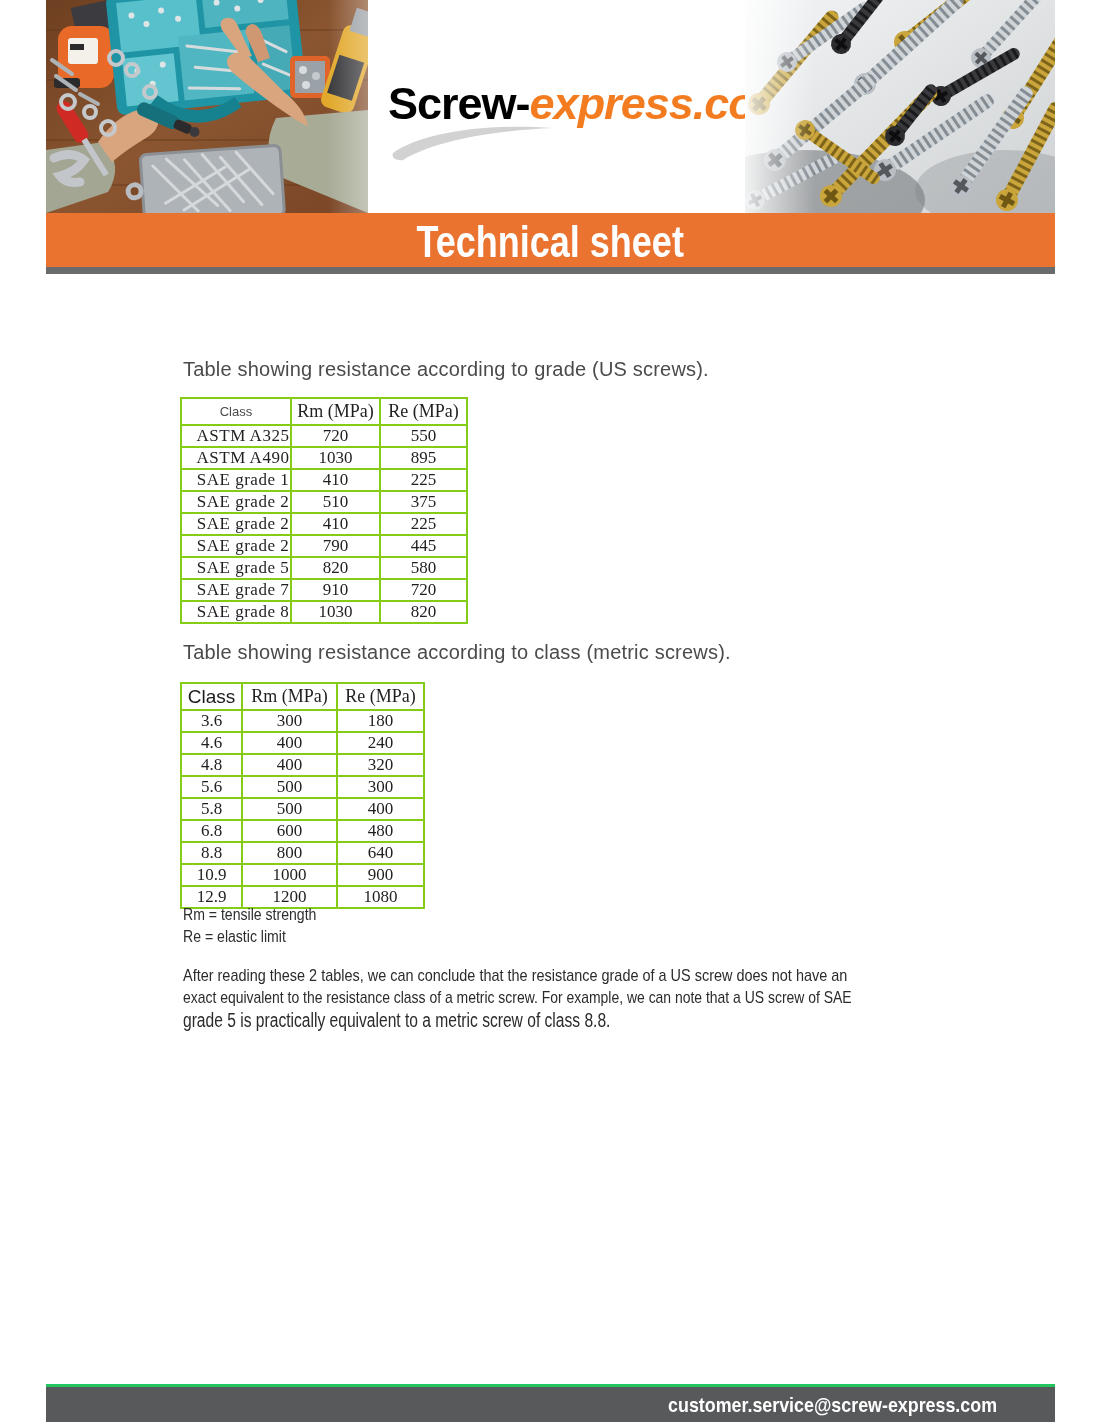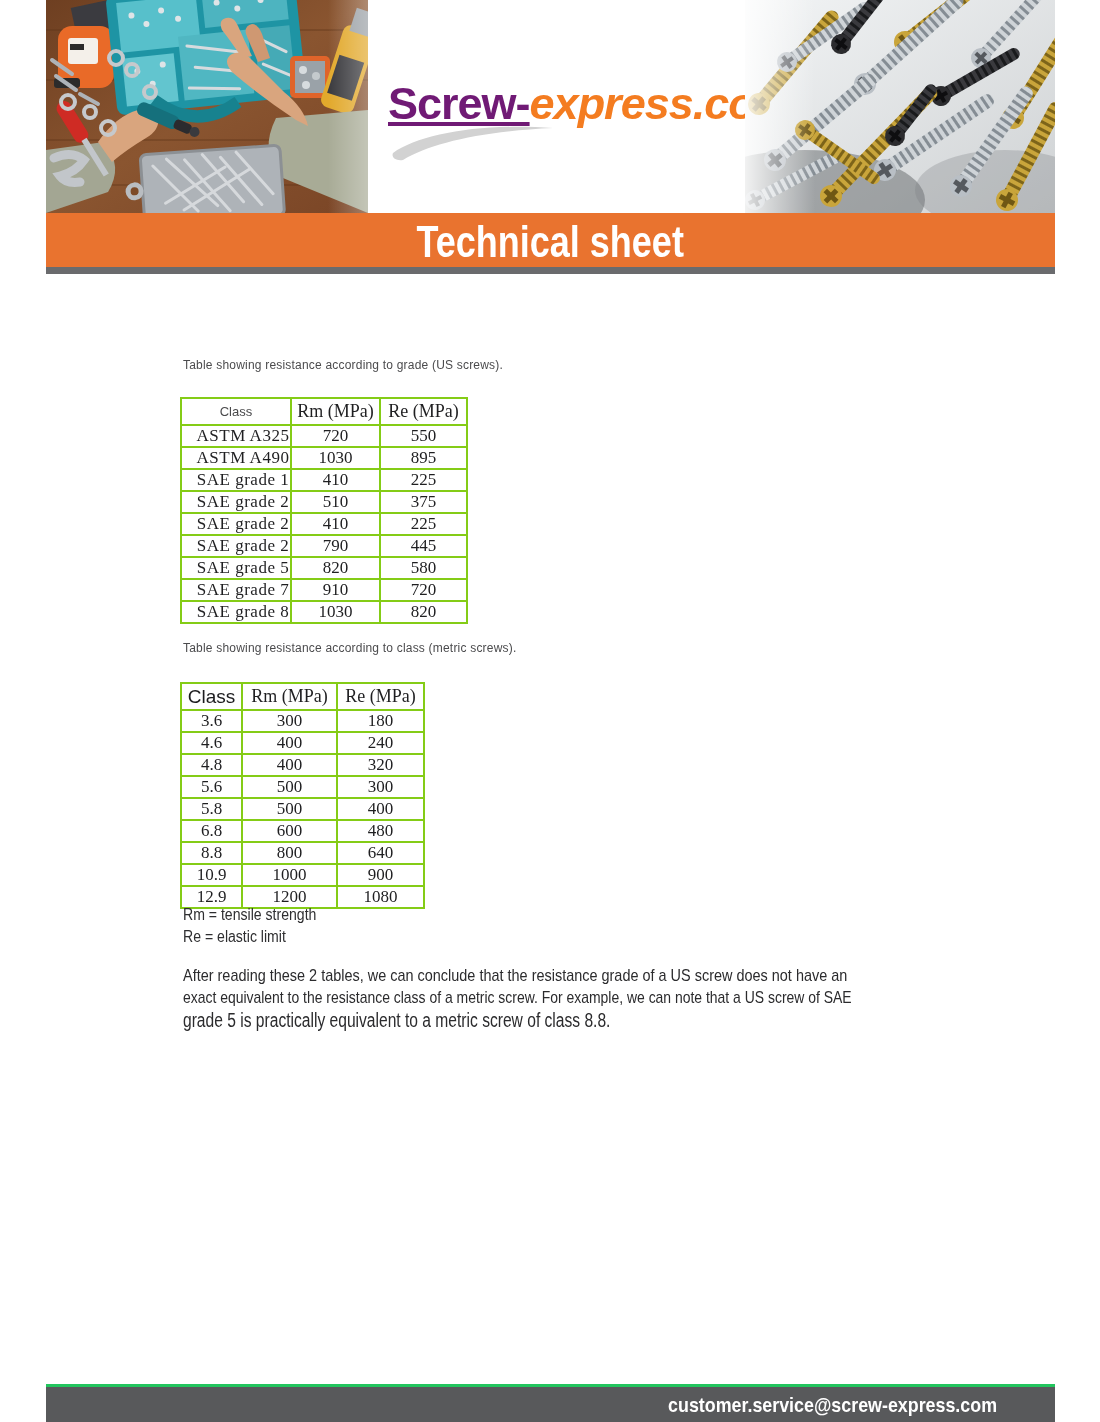--- a/index.html
+++ b/index.html
@@ -5,31 +5,31 @@
   html,body{margin:0;padding:0;background:#ffffff;}
   .page{
     position:relative;width:1100px;height:1422px;margin:0 auto;background:#fff;
     font-family:"Liberation Sans",sans-serif;overflow:hidden;
   }
   
   .photo{position:absolute;top:0;height:213px;overflow:hidden;}
   #photo-left{left:46px;width:322px;}
   #photo-right{left:745px;width:310px;}
   .logo{position:absolute;left:388px;top:78px;font-size:45px;font-weight:bold;letter-spacing:-1px;white-space:nowrap;}
-  .logo .gray{color:#701a75;text-decoration:underline;}
+  .logo .gray{color:#000000;}
   .logo .orange{color:#f47c20;font-style:italic;}
   .swoosh{position:absolute;left:388px;top:122px;}
   .banner{
     position:absolute;left:46px;top:213px;width:1009px;height:58px;background:#e9732f;
     display:flex;align-items:center;justify-content:center;
   }
   .banner-title{color:#ffffff;font-weight:bold;font-size:45px;transform:scaleX(0.8);white-space:nowrap;}
   .banner-shadow{position:absolute;left:46px;top:267px;width:1009px;height:7px;background:#6a6b6d;}
   
-  .section-title{position:absolute;left:183px;font-size:12px;color:#4b4b4d;letter-spacing:0.2px;}
+  .section-title{position:absolute;left:183px;font-size:20px;color:#4b4b4d;letter-spacing:0.2px;}
   #title-us{top:358px;}
   #title-metric{top:641px;}
   
   table{
     position:absolute;border-collapse:collapse;table-layout:fixed;background:#fff;
     font-family:"Liberation Serif",serif;color:#1f1f21;text-align:center;
   }
   td,th{border:2px solid #84cc16;padding:0;font-weight:normal;overflow:hidden;white-space:nowrap;margin-left:28px;}
   th{font-size:18px;height:25px;line-height:25px;}
   td{font-size:17px;height:20px;line-height:20px;}

